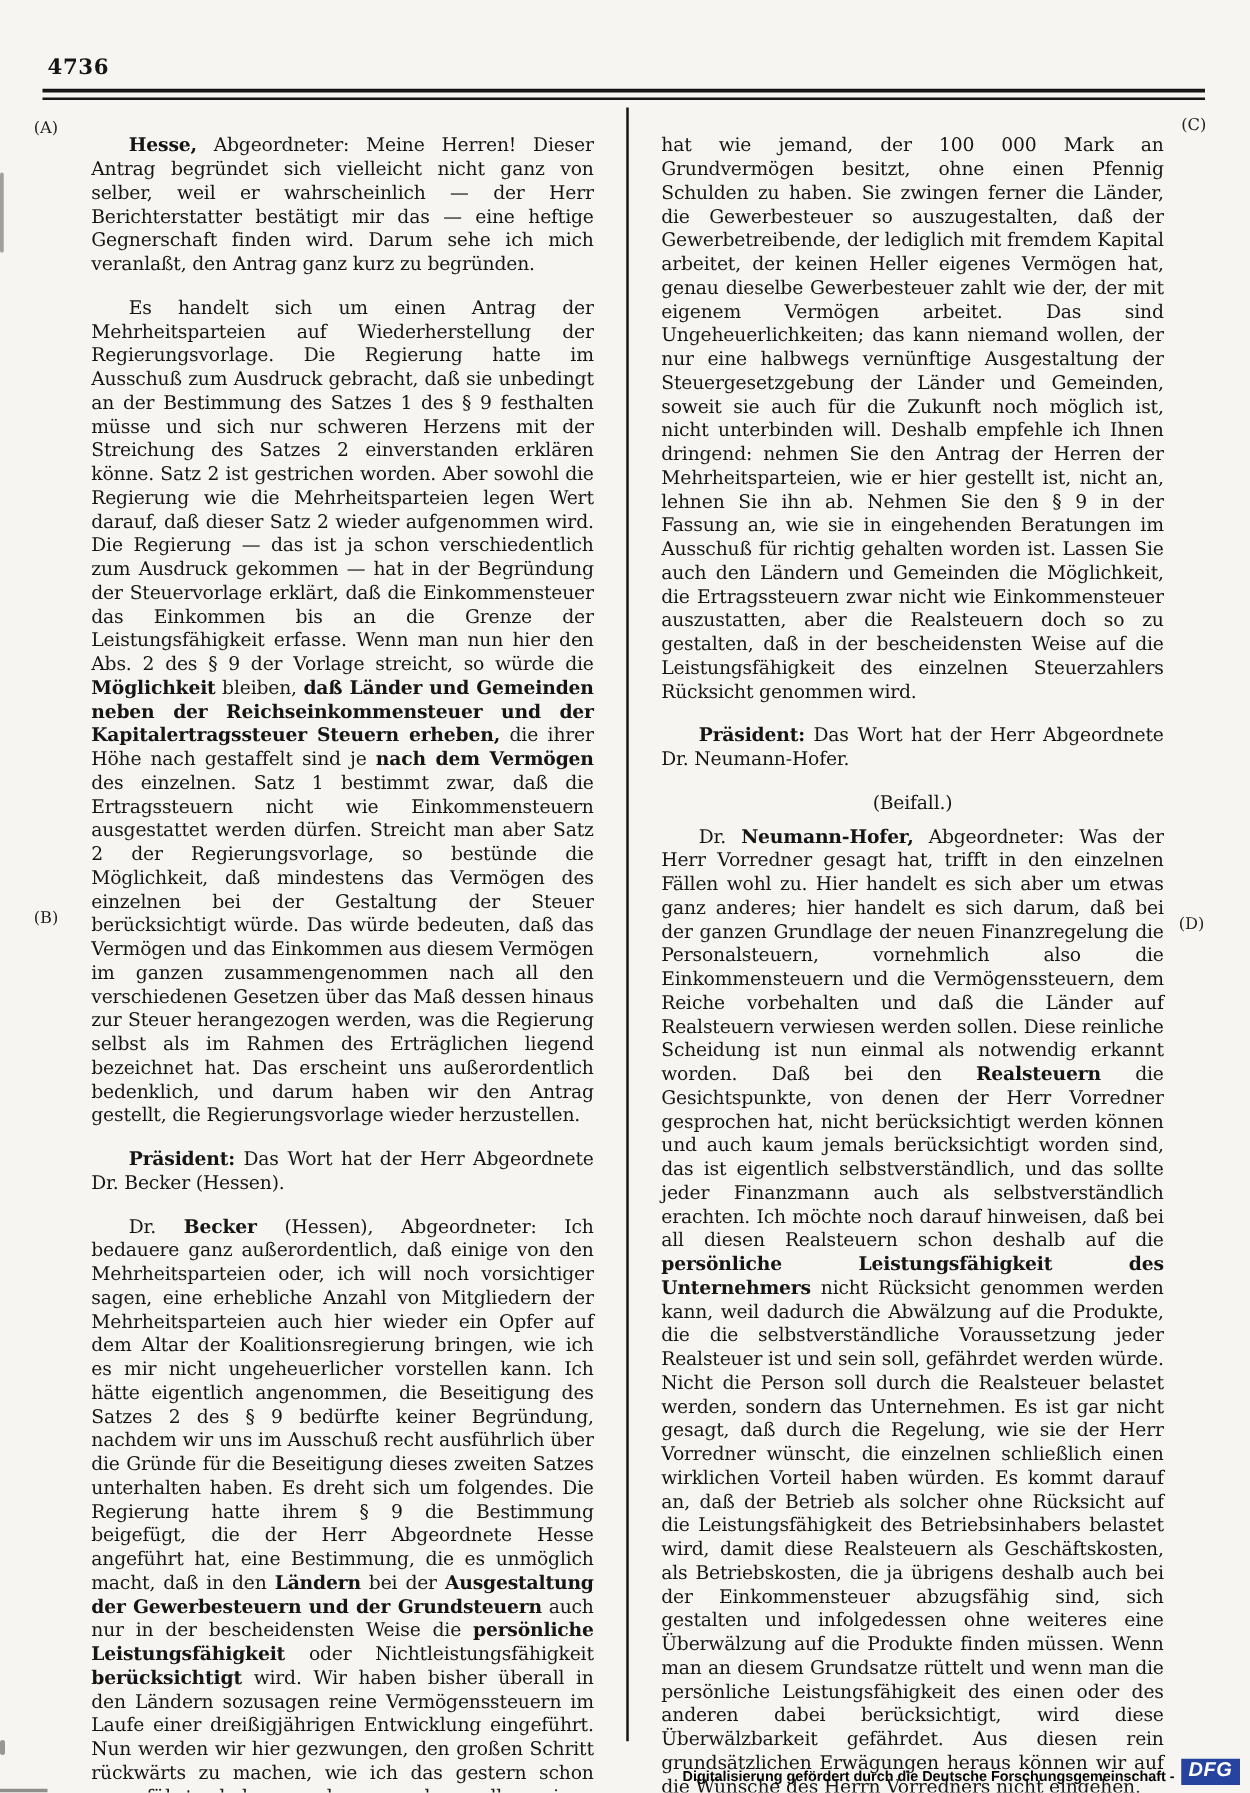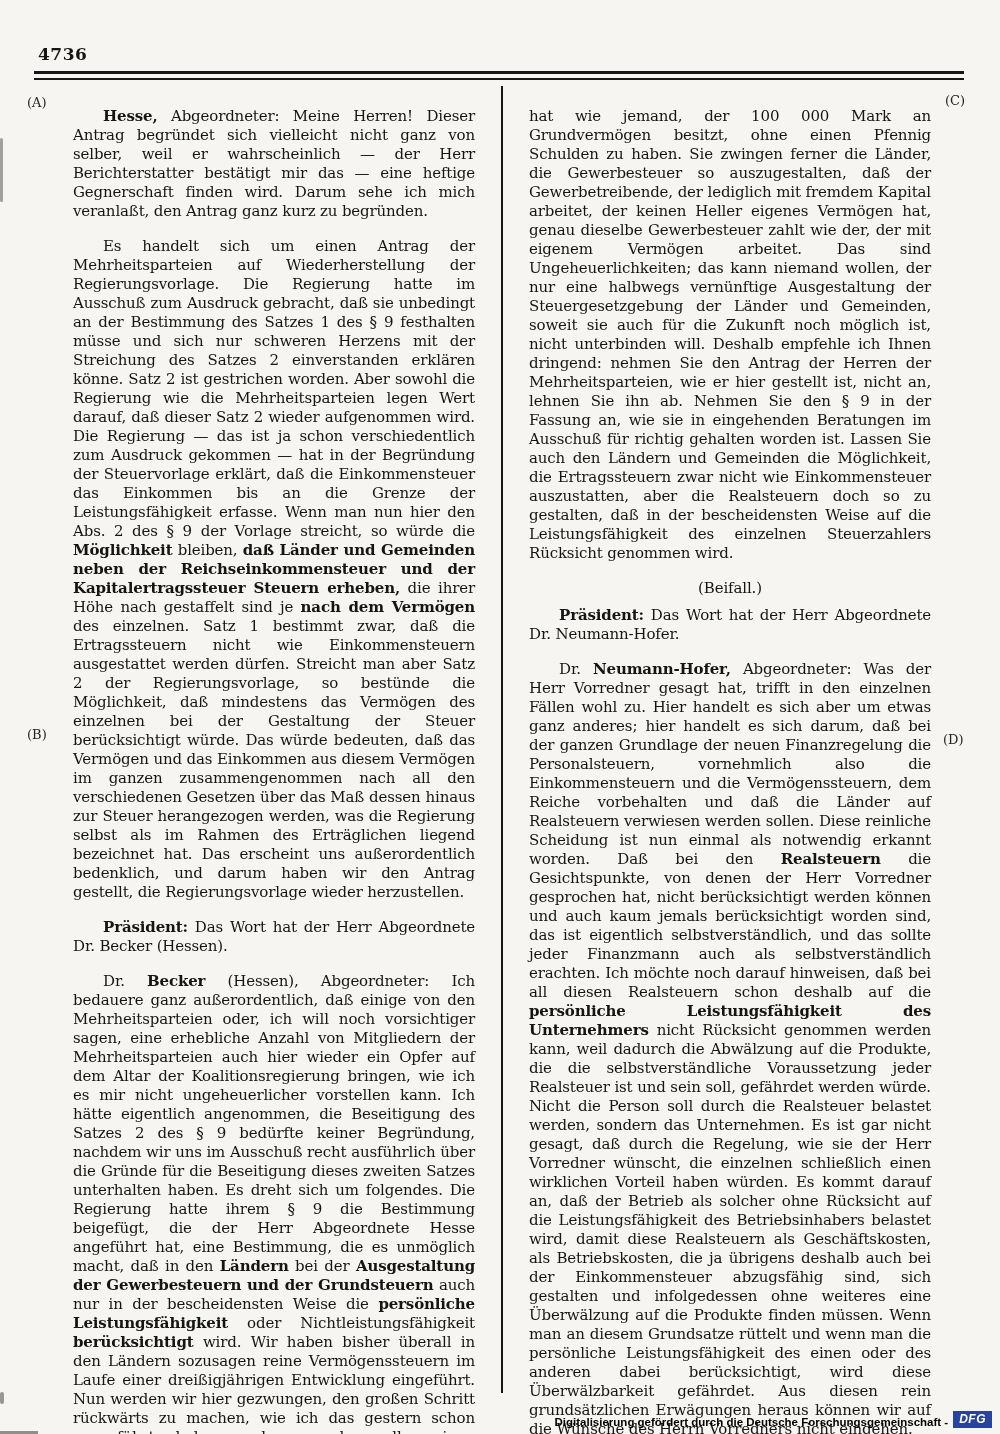--- a/index.html
+++ b/index.html
@@ -35,21 +35,21 @@
   .mark-d{left:943px;top:732px;}
   
   .artifact{position:absolute;background:#3a3a3a;}
   .art-1{left:0;top:138px;width:3px;height:64px;opacity:.45;border-radius:2px;}
   .art-2{left:0;top:1392px;width:4px;height:12px;opacity:.5;border-radius:2px;}
   .art-3{left:0;bottom:0;width:38px;height:3px;opacity:.55;}
   
   .footer{position:absolute;right:8px;bottom:6px;display:flex;align-items:flex-end;gap:5px;
           font-family:"Liberation Sans", sans-serif;font-size:11.5px;font-weight:bold;color:#000;}
   .dfg{background:#2743a0;color:#fff;font-style:italic;font-weight:bold;
-       font-size:12px;padding:1px 6px 2px 6px;letter-spacing:.5px;}
+       font-size:16px;padding:1px 6px 2px 6px;letter-spacing:.5px;}
 </style>
 </head>
 <body>
 
 <div class="page">
 
   <div class="header">
     <span class="pagenum">4736</span>
   </div>
 
@@ -62,22 +62,22 @@
   <span class="mark mark-d">(D)</span>
 
   <div class="col left">
       <p class="para"><span class="b">Hesse,</span><span> Abgeordneter: Meine Herren! Dieser Antrag begründet sich vielleicht nicht ganz von selber, weil er wahrscheinlich — der Herr Berichterstatter bestätigt mir das — eine heftige Gegnerschaft finden wird. Darum sehe ich mich veranlaßt, den Antrag ganz kurz zu begründen.</span></p>
       <p class="para"><span>Es handelt sich um einen Antrag der Mehrheitsparteien auf Wiederherstellung der Regierungsvorlage. Die Regierung hatte im Ausschuß zum Ausdruck gebracht, daß sie unbedingt an der Bestimmung des Satzes 1 des § 9 festhalten müsse und sich nur schweren Herzens mit der Streichung des Satzes 2 einverstanden erklären könne. Satz 2 ist gestrichen worden. Aber sowohl die Regierung wie die Mehrheitsparteien legen Wert darauf, daß dieser Satz 2 wieder aufgenommen wird. Die Regierung — das ist ja schon verschiedentlich zum Ausdruck gekommen — hat in der Begründung der Steuervorlage erklärt, daß die Einkommensteuer das Einkommen bis an die Grenze der Leistungsfähigkeit erfasse. Wenn man nun hier den Abs. 2 des § 9 der Vorlage streicht, so würde die </span><span class="b">Möglichkeit</span><span> bleiben, </span><span class="b">daß Länder und Gemeinden neben der Reichseinkommensteuer und der Kapitalertragssteuer Steuern erheben,</span><span> die ihrer Höhe nach gestaffelt sind je </span><span class="b">nach dem Vermögen</span><span> des einzelnen. Satz 1 bestimmt zwar, daß die Ertragssteuern nicht wie Einkommensteuern ausgestattet werden dürfen. Streicht man aber Satz 2 der Regierungsvorlage, so bestünde die Möglichkeit, daß mindestens das Vermögen des einzelnen bei der Gestaltung der Steuer berücksichtigt würde. Das würde bedeuten, daß das Vermögen und das Einkommen aus diesem Vermögen im ganzen zusammengenommen nach all den verschiedenen Gesetzen über das Maß dessen hinaus zur Steuer herangezogen werden, was die Regierung selbst als im Rahmen des Erträglichen liegend bezeichnet hat. Das erscheint uns außerordentlich bedenklich, und darum haben wir den Antrag gestellt, die Regierungsvorlage wieder herzustellen.</span></p>
       <p class="para space"><span class="b">Präsident:</span><span> Das Wort hat der Herr Abgeordnete Dr. Becker (Hessen).</span></p>
       <p class="para space"><span>Dr. </span><span class="b">Becker</span><span> (Hessen), Abgeordneter: Ich bedauere ganz außerordentlich, daß einige von den Mehrheitsparteien oder, ich will noch vorsichtiger sagen, eine erhebliche Anzahl von Mitgliedern der Mehrheitsparteien auch hier wieder ein Opfer auf dem Altar der Koalitionsregierung bringen, wie ich es mir nicht ungeheuerlicher vorstellen kann. Ich hätte eigentlich angenommen, die Beseitigung des Satzes 2 des § 9 bedürfte keiner Begründung, nachdem wir uns im Ausschuß recht ausführlich über die Gründe für die Beseitigung dieses zweiten Satzes unterhalten haben. Es dreht sich um folgendes. Die Regierung hatte ihrem § 9 die Bestimmung beigefügt, die der Herr Abgeordnete Hesse angeführt hat, eine Bestimmung, die es unmöglich macht, daß in den </span><span class="b">Ländern</span><span> bei der </span><span class="b">Ausgestaltung der Gewerbesteuern und der Grundsteuern</span><span> auch nur in der bescheidensten Weise die </span><span class="b">persönliche Leistungsfähigkeit</span><span> oder Nichtleistungsfähigkeit </span><span class="b">berücksichtigt</span><span> wird. Wir haben bisher überall in den Ländern sozusagen reine Vermögenssteuern im Laufe einer dreißigjährigen Entwicklung eingeführt. Nun werden wir hier gezwungen, den großen Schritt rückwärts zu machen, wie ich das gestern schon ausgeführt habe, und von den allgemeinen Vermögenssteuern rückwärts zu den Realsteuern zu kommen. Wenn Sie nunmehr die Bestimmungen wieder herstellen, die in der Regierungsvorlage enthalten waren, so zwingen Sie dadurch die Länder, die Vermögenssteuern, soweit sie sie zunächst beibehalten, als reine Bruttovermögenssteuern einzuführen, d. h. also, Bestimmungen einzuführen, wonach der Mann, der 100 000 Mark Grundvermögen hat, dabei aber 90 000 Mark Hypothekenschulden, genau so viel Steuern an die Länder und Gemeinden zu zahlen</span></p>
     </div>
   <div class="col right">
       <p class="para noindent"><span>hat wie jemand, der 100 000 Mark an Grundvermögen besitzt, ohne einen Pfennig Schulden zu haben. Sie zwingen ferner die Länder, die Gewerbesteuer so auszugestalten, daß der Gewerbetreibende, der lediglich mit fremdem Kapital arbeitet, der keinen Heller eigenes Vermögen hat, genau dieselbe Gewerbesteuer zahlt wie der, der mit eigenem Vermögen arbeitet. Das sind Ungeheuerlichkeiten; das kann niemand wollen, der nur eine halbwegs vernünftige Ausgestaltung der Steuergesetzgebung der Länder und Gemeinden, soweit sie auch für die Zukunft noch möglich ist, nicht unterbinden will. Deshalb empfehle ich Ihnen dringend: nehmen Sie den Antrag der Herren der Mehrheitsparteien, wie er hier gestellt ist, nicht an, lehnen Sie ihn ab. Nehmen Sie den § 9 in der Fassung an, wie sie in eingehenden Beratungen im Ausschuß für richtig gehalten worden ist. Lassen Sie auch den Ländern und Gemeinden die Möglichkeit, die Ertragssteuern zwar nicht wie Einkommensteuer auszustatten, aber die Realsteuern doch so zu gestalten, daß in der bescheidensten Weise auf die Leistungsfähigkeit des einzelnen Steuerzahlers Rücksicht genommen wird.</span></p>
+      <p class="para space"><span class="b">Präsident:</span><span> Das Wort hat der Herr Abgeordnete Dr. Neumann-Hofer.</span></p>
       <p class="para center"><span>(Beifall.)</span></p>
-      <p class="para space"><span class="b">Präsident:</span><span> Das Wort hat der Herr Abgeordnete Dr. Neumann-Hofer.</span></p>
       <p class="para space"><span>Dr. </span><span class="b">Neumann-Hofer,</span><span> Abgeordneter: Was der Herr Vorredner gesagt hat, trifft in den einzelnen Fällen wohl zu. Hier handelt es sich aber um etwas ganz anderes; hier handelt es sich darum, daß bei der ganzen Grundlage der neuen Finanzregelung die Personalsteuern, vornehmlich also die Einkommensteuern und die Vermögenssteuern, dem Reiche vorbehalten und daß die Länder auf Realsteuern verwiesen werden sollen. Diese reinliche Scheidung ist nun einmal als notwendig erkannt worden. Daß bei den </span><span class="b">Realsteuern</span><span> die Gesichtspunkte, von denen der Herr Vorredner gesprochen hat, nicht berücksichtigt werden können und auch kaum jemals berücksichtigt worden sind, das ist eigentlich selbstverständlich, und das sollte jeder Finanzmann auch als selbstverständlich erachten. Ich möchte noch darauf hinweisen, daß bei all diesen Realsteuern schon deshalb auf die </span><span class="b">persönliche Leistungsfähigkeit des Unternehmers</span><span> nicht Rücksicht genommen werden kann, weil dadurch die Abwälzung auf die Produkte, die die selbstverständliche Voraussetzung jeder Realsteuer ist und sein soll, gefährdet werden würde. Nicht die Person soll durch die Realsteuer belastet werden, sondern das Unternehmen. Es ist gar nicht gesagt, daß durch die Regelung, wie sie der Herr Vorredner wünscht, die einzelnen schließlich einen wirklichen Vorteil haben würden. Es kommt darauf an, daß der Betrieb als solcher ohne Rücksicht auf die Leistungsfähigkeit des Betriebsinhabers belastet wird, damit diese Realsteuern als Geschäftskosten, als Betriebskosten, die ja übrigens deshalb auch bei der Einkommensteuer abzugsfähig sind, sich gestalten und infolgedessen ohne weiteres eine Überwälzung auf die Produkte finden müssen. Wenn man an diesem Grundsatze rüttelt und wenn man die persönliche Leistungsfähigkeit des einen oder des anderen dabei berücksichtigt, wird diese Überwälzbarkeit gefährdet. Aus diesen rein grundsätzlichen Erwägungen heraus können wir auf die Wünsche des Herrn Vorredners nicht eingehen.</span></p>
       <p class="para space"><span class="b">v. Damen,</span><span> Ministerialdirektor im Reichsfinanzministerium: Meine Damen und Herren! Die Streichung des zweiten Satzes des § 9 ist im Ausschuß nicht ohne Widerspruch des Regierungsvertreters erfolgt. Der Widerspruch ist nicht bis zum äußersten getrieben worden, weil man sich gesagt hat: wenn der Satz 1 bestehen</span></p>
     </div>
 
   <div class="artifact art-1"></div>
   <div class="artifact art-2"></div>
   <div class="artifact art-3"></div>
 
   <div class="footer">
     <span>Digitalisierung gefördert durch die Deutsche Forschungsgemeinschaft -</span>

